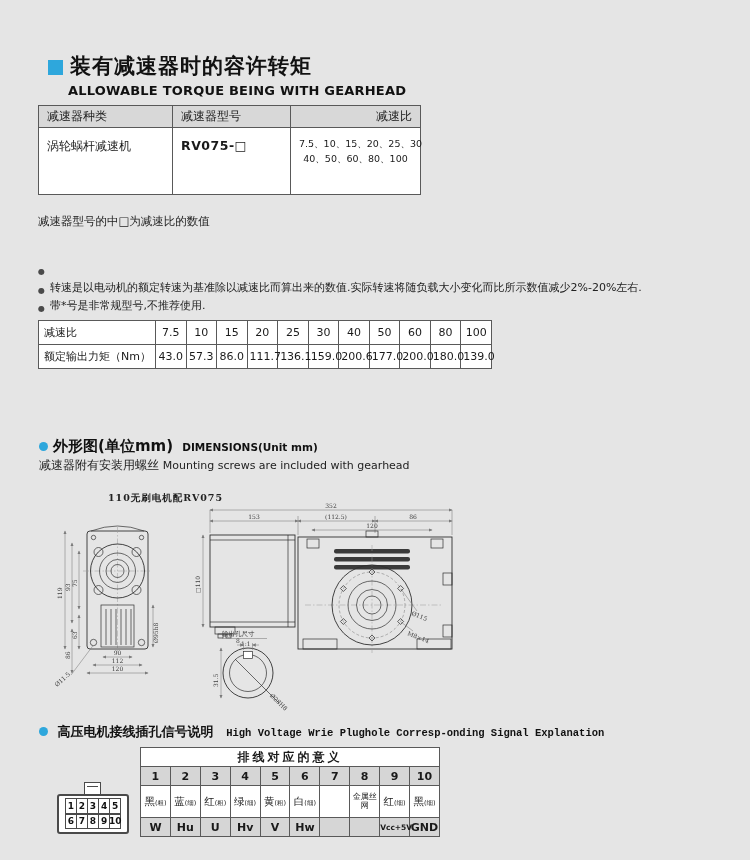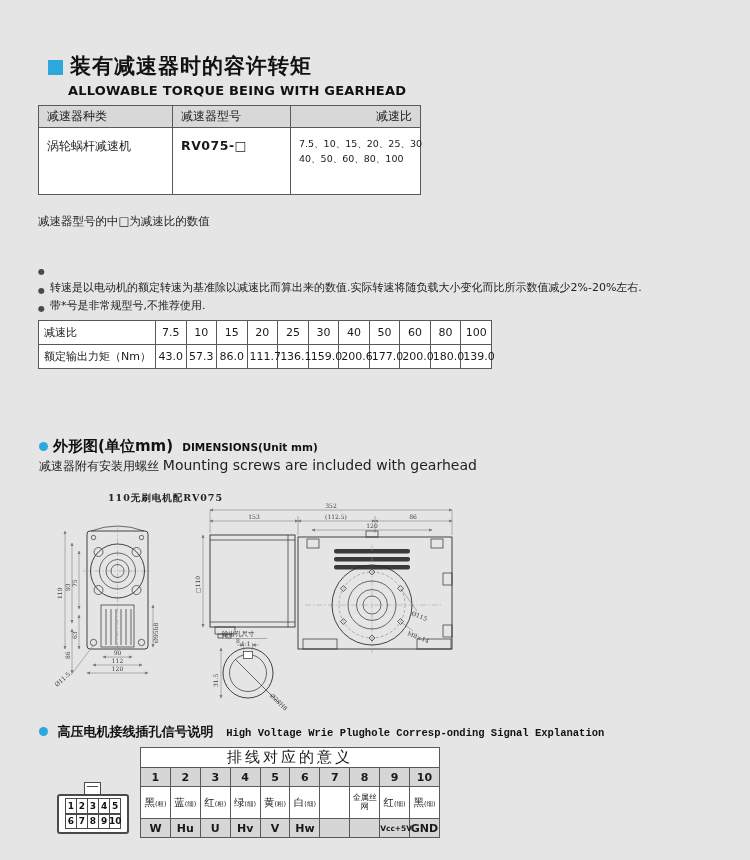--- a/index.html
+++ b/index.html
@@ -17,41 +17,41 @@
   
   table { border-collapse:collapse; table-layout:fixed; }
   td, th { border:1px solid #595959; font-weight:normal; }
 
   
   .t1 { position:absolute; left:38px; top:105px; width:382px; border:1px solid #4a4a4a; }
   .t1 th { background:#d8d8d8; height:22px; font-size:12px; padding:0 8px; text-align:left; }
   .t1 th.r { text-align:right; }
   .t1 td { height:67px; vertical-align:top; padding:10px 8px 0 8px; font-size:12px; background:#fff; }
   .t1 td.model { font-weight:600; font-size:12.5px; letter-spacing:0.5px; }
-  .t1 td.ratios { font-size:9.5px; text-align:left; line-height:1.55; padding-top:9px; white-space:nowrap;margin-top:44px; }
+  .t1 td.ratios { font-size:9.5px; text-align:center; line-height:1.55; padding-top:9px; white-space:nowrap;margin-top:44px; }
 
   .t1-note { position:absolute; left:38px; top:214px; font-size:11.5px; color:#222; }
 
   
   .bullets { position:absolute; left:38px; top:261px; font-size:11px; line-height:15.5px; color:#222; }
   .bullets .b { display:flex; align-items:flex-start; }
   .bullets .dot { color:#4a4a4a; font-size:8px; margin:3px 5px 0 0; }
 
   
   .t2 { position:absolute; left:38px; top:320px; width:454px; border:1px solid #4a4a4a; }
   .t2 td { height:24px; font-size:11px; text-align:center; background:#fff; padding:0 2px; }
   .t2 td.lbl { text-align:left; padding-left:5px; width:117px; white-space:nowrap; }
 
   
   .sec-dot { width:9px; height:9px; border-radius:50%; background:#2ea7dc; display:inline-block; }
   .dims-head { position:absolute; left:39px; top:436px; }
   .dims-head .zh { font-size:15px; font-weight:bold; color:#111; }
   .dims-head .en { font-size:10.5px; font-weight:bold; color:#111; margin-left:4px; }
   .dims-sub { position:absolute; left:39px; top:457px; font-size:12px; color:#222; }
-  .dims-sub .en { font-size:14px; color:#222; }
+  .dims-sub .en { font-size:11px; color:#222; }
 
   
   .drawing { position:absolute; left:45px; top:487px; }
   .ol { fill:none; stroke:#2f2f2f; stroke-width:0.9; }
   .ol2 { fill:none; stroke:#2f2f2f; stroke-width:0.7; }
   .thin { fill:none; stroke:#7a7a7a; stroke-width:0.55; }
   .cl { fill:none; stroke:#9a9a9a; stroke-width:0.5; stroke-dasharray:6 2 1.5 2; }
   .vent { fill:#3a3a3a; stroke:none; }
   text.d { font-size:6px; fill:#3c3c3c; font-family:"DejaVu Serif","Liberation Serif",serif; }
   text.dt { font-size:9.5px; font-weight:bold; fill:#222; font-family:"DejaVu Serif","Liberation Serif",serif; letter-spacing:1px; }
@@ -65,21 +65,21 @@
   .connector { position:absolute; left:57px; top:782px; width:72px; }
   .conn-tab { width:17px; height:12px; border:1.5px solid #4a4a4a; margin-left:27px; border-bottom:none; position:relative; background:#fff; }
   .conn-tab:after { content:""; position:absolute; left:2px; right:2px; top:3px; border-top:1.5px solid #4a4a4a; }
   .conn-body { width:72px; height:40px; border:2px solid #4a4a4a; border-radius:3px; background:#fff; padding:2px 2px; }
   .conn-row { display:flex; justify-content:center; }
   .conn-cell { width:12.4px; height:15.5px; border:1.3px solid #4a4a4a; margin-left:-1.3px; font-size:9px; font-weight:bold; display:flex; align-items:center; justify-content:center; color:#111; background:#fff; }
   .conn-row .conn-cell:first-child { margin-left:0; }
 
   .t3 { position:absolute; left:140px; top:747px; width:300px; border:1.5px solid #4a4a4a; }
   .t3 td { text-align:center; vertical-align:middle; background:#fff; }
-  .t3 .ttl { height:19px; font-size:15px; font-weight:normal; letter-spacing:3px; }
+  .t3 .ttl { height:19px; font-size:12px; font-weight:bold; letter-spacing:3px; }
   .t3 .num { height:19px; font-size:11px; font-weight:bold; background:#d6d6d6; }
   .t3 .clr { height:32px; font-size:10.5px; line-height:1.05; padding:1px; }
   .t3 .clr .sub { font-size:6.5px; }
   .t3 .clr.mesh { font-size:8px; }
   .t3 .sig { height:19px; font-size:11px; font-weight:bold; background:#d6d6d6; }
   .t3 .sig.small { font-size:7.5px; letter-spacing:0; }
 </style>
 </head>
 <body>
 

